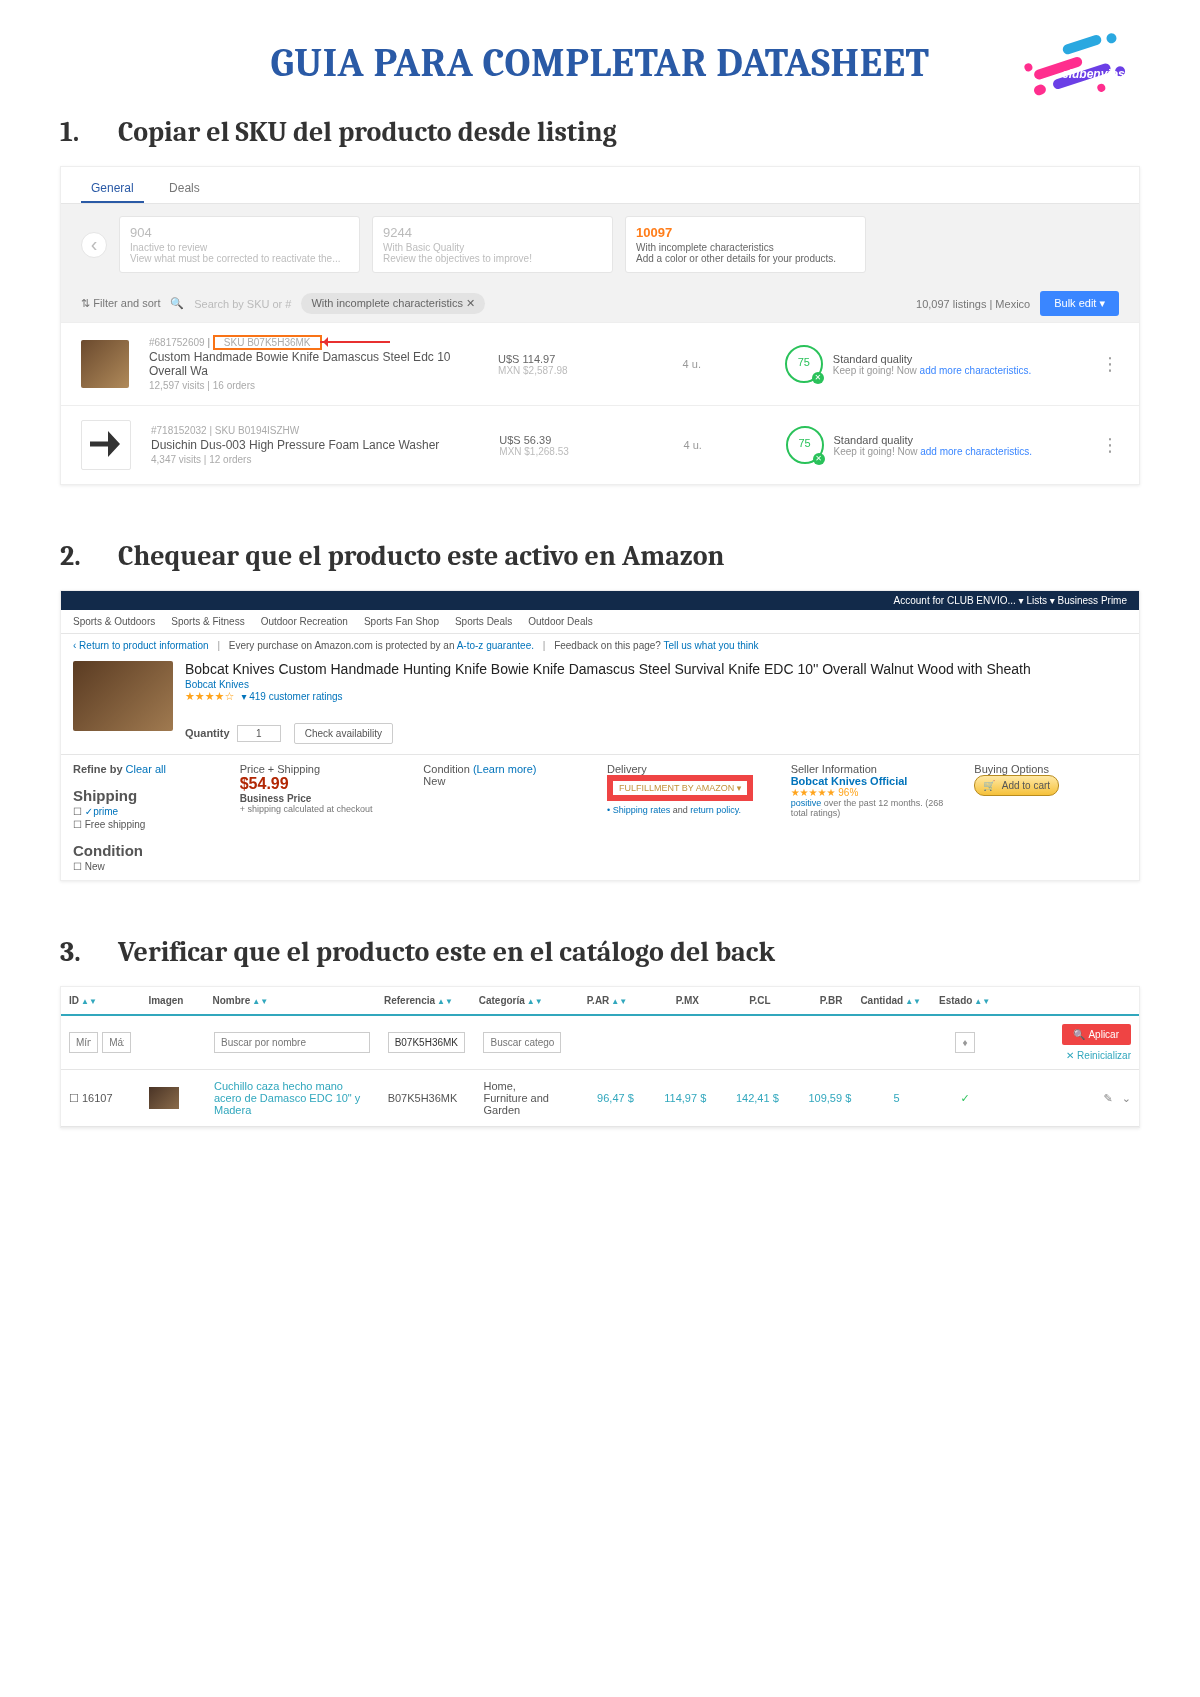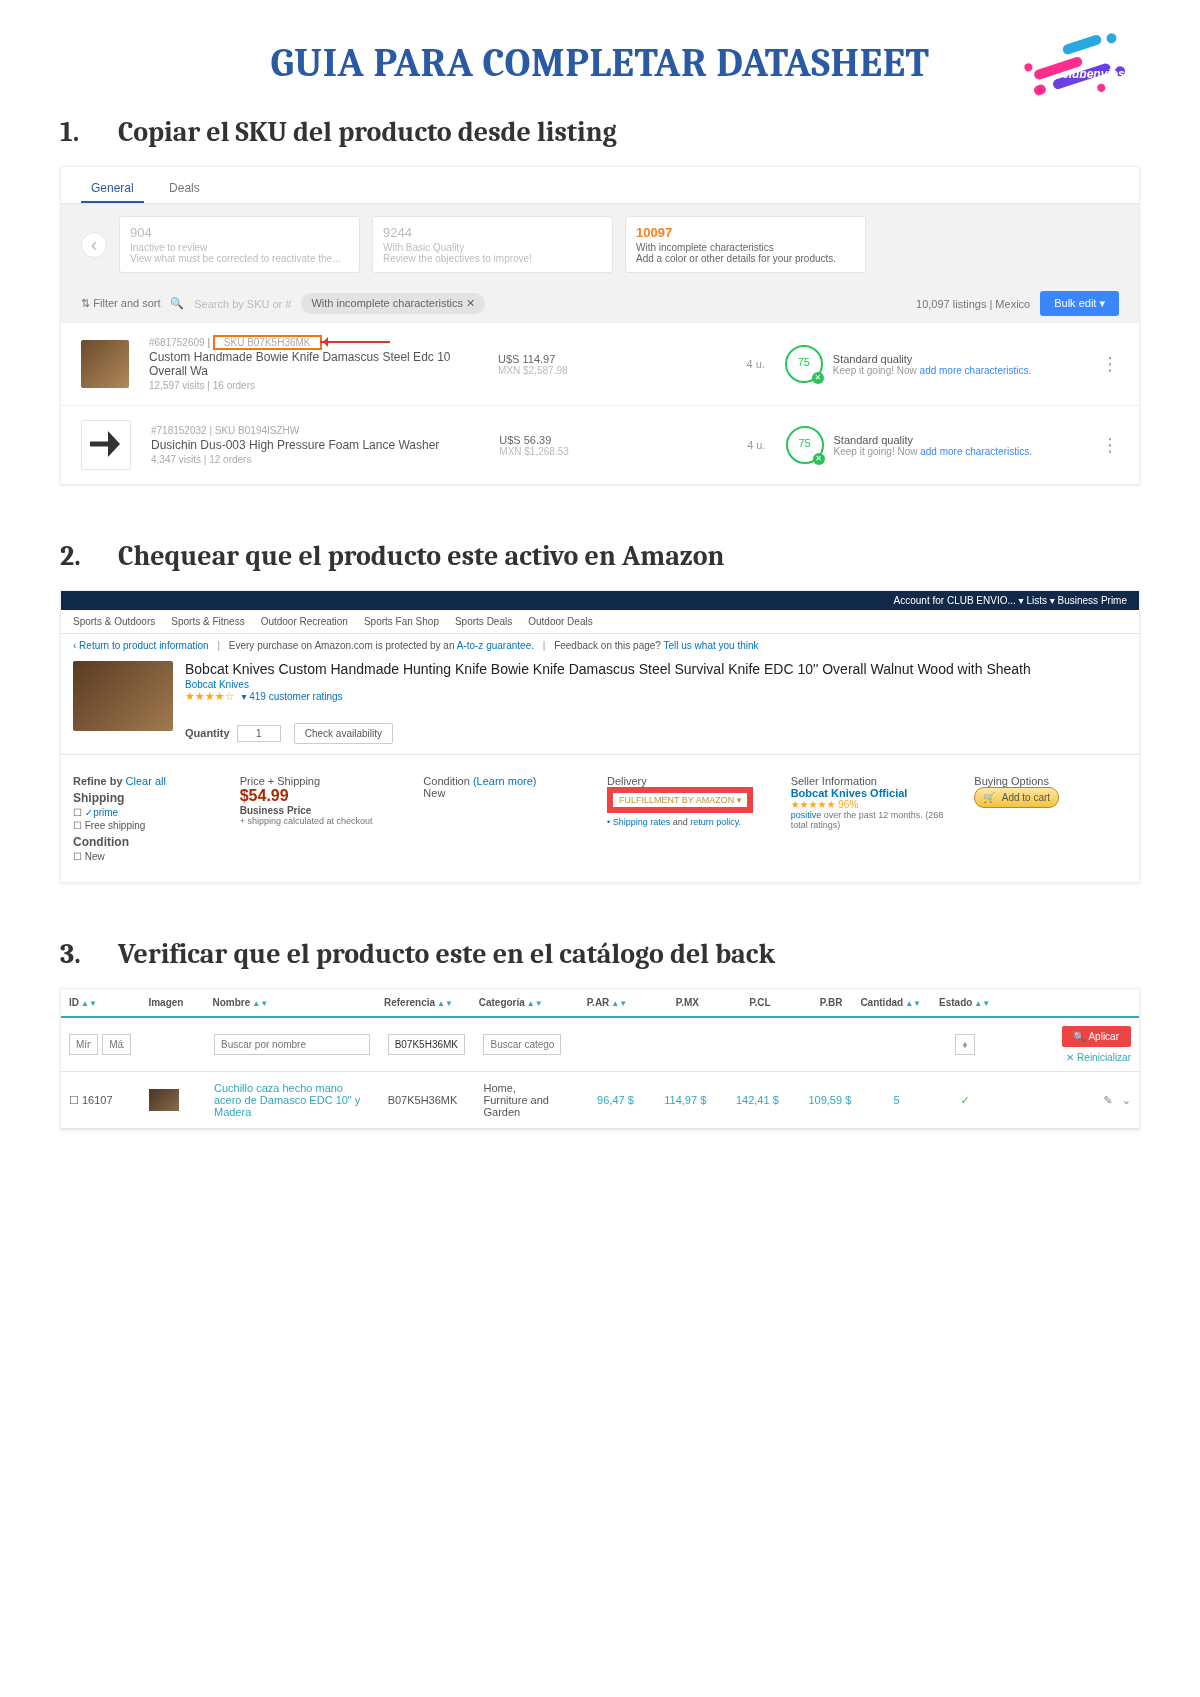--- a/index.html
+++ b/index.html
@@ -33,21 +33,21 @@
 .s1-info{flex:2}
 .s1-info .meta{font-size:10px;color:#aaa}
 .s1-info .name{color:#555;font-size:12px;margin:2px 0}
 .s1-sku{color:#888}
 .s1-sku-box{border:2px solid #f97316;padding:0 9px;position:relative}
 .s1-arrow{position:absolute;left:100%;top:4px;width:70px;height:2px;background:#e83030}
 .s1-arrow:before{content:"";position:absolute;left:-2px;top:-4px;border:5px solid transparent;border-right-color:#e83030}
 .s1-price{flex:1;text-align:left}
 .s1-price .usd{color:#666}
 .s1-price .mxn{color:#bbb;font-size:10px}
-.s1-units{flex:.5;text-align:right;color:#999}
+.s1-units{flex:.5;text-align:left;color:#999}
 .s1-qual{flex:1.8;display:flex;align-items:center;gap:10px}
 .ring{width:34px;height:34px;border:2px solid #2ac25a;border-radius:50%;line-height:30px;text-align:center;color:#2ac25a;font-size:11px;position:relative}
 .ring:after{content:"✕";position:absolute;right:-3px;bottom:-3px;background:#2ac25a;color:#fff;width:12px;height:12px;font-size:8px;border-radius:50%;line-height:12px;text-align:center}
 .s1-qual .t1{color:#555;font-size:11px}
 .s1-qual .t2{font-size:10px;color:#999}
 .s1-qual .t2 a{color:#3a86ff}
 .s1-more{color:#999;font-size:18px}
 
 
 .s2{font-size:11px;color:#555}
@@ -58,24 +58,24 @@
 .s2-crumb .div{color:#999;margin:0 6px}
 .s2-head{display:flex;gap:12px;padding:4px 12px 10px}
 .s2-img{width:100px;height:70px;background:linear-gradient(135deg,#5a3b22,#a07a50);border-radius:2px}
 .s2-pt .tt{font-size:14px;color:#222;margin-bottom:2px}
 .s2-pt .br{color:#0073bb;font-size:10px}
 .s2-stars{color:#ffa41c;font-size:11px}
 .s2-stars .rc{color:#0073bb;font-size:10px;margin-left:4px}
 .s2-qtyrow{margin-top:20px}
 .s2-qty{display:inline-block;border:1px solid #ccc;padding:2px 6px;font-size:10px;margin-left:4px;width:30px;text-align:center}
 .s2-chk{display:inline-block;border:1px solid #ccc;padding:4px 10px;font-size:10px;margin-left:10px;border-radius:2px}
-.s2-cols{display:flex;padding:20px 12px;border-top:1px solid #e5e5e5;gap:14px}
+.s2-cols{display:flex;padding:8px 12px;border-top:1px solid #e5e5e5;gap:14px}
 .s2-col{flex:1}
 .s2-c-ref{flex:.9}
-.s2-c-ref .sub{font-size:12px;margin-top:4px}
+.s2-c-ref .sub{font-size:15px;margin-top:12px}
 .s2-c-ref label{display:block;font-size:10px;color:#555;margin-top:2px}
 .s2-price{color:#b12704;font-size:16px;font-weight:bold}
 .s2-bp{color:#555;font-size:10px;font-weight:bold}
 .s2-sm{color:#777;font-size:9px}
 .s2-fba{border:6px solid #ef4444;color:#c2923b;padding:2px 6px;font-size:9px;display:inline-block}
 .s2-bul{color:#0073bb;font-size:9px;margin-top:4px}
 .s2-seller{color:#0073bb;font-weight:bold;font-size:11px}
 .s2-pos{color:#0073bb;font-size:9px}
 .s2-cart{background:linear-gradient(#ffe8a4,#f5c13b);border:1px solid #b88b1e;padding:4px 8px;font-size:10px;border-radius:10px;display:inline-flex;align-items:center;gap:6px}
 .s2-cart:before{content:"🛒";font-size:10px}

